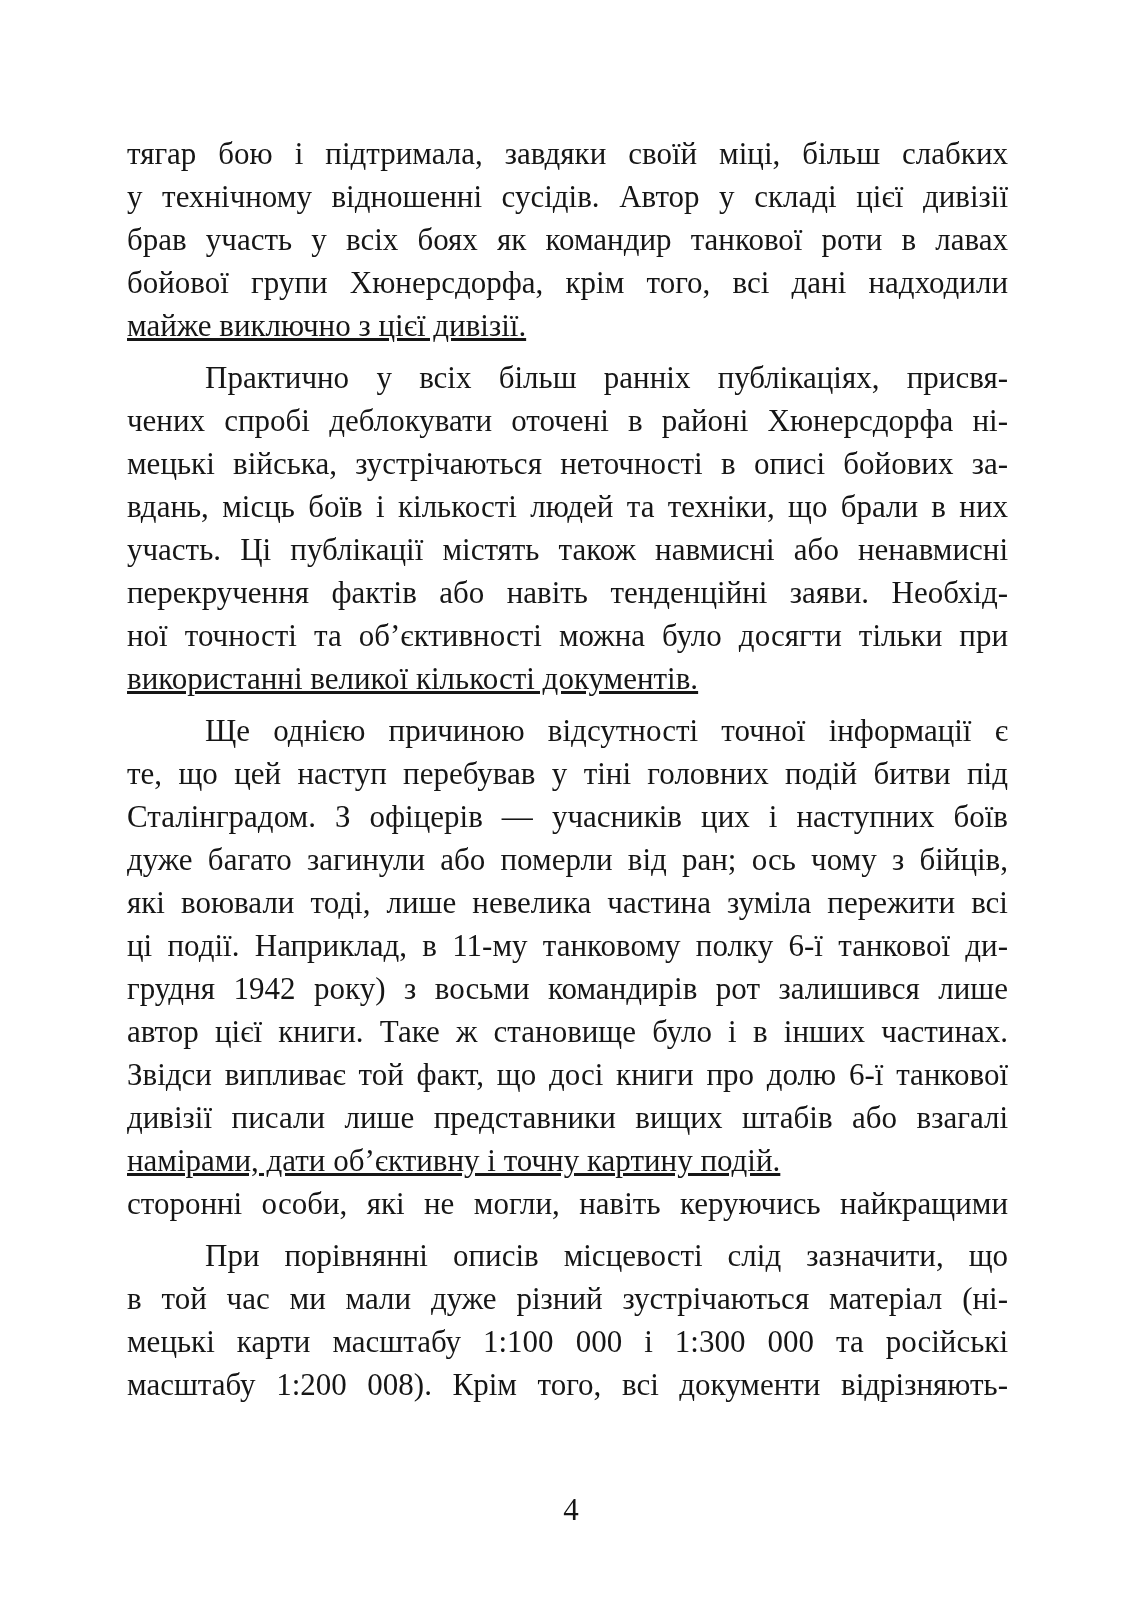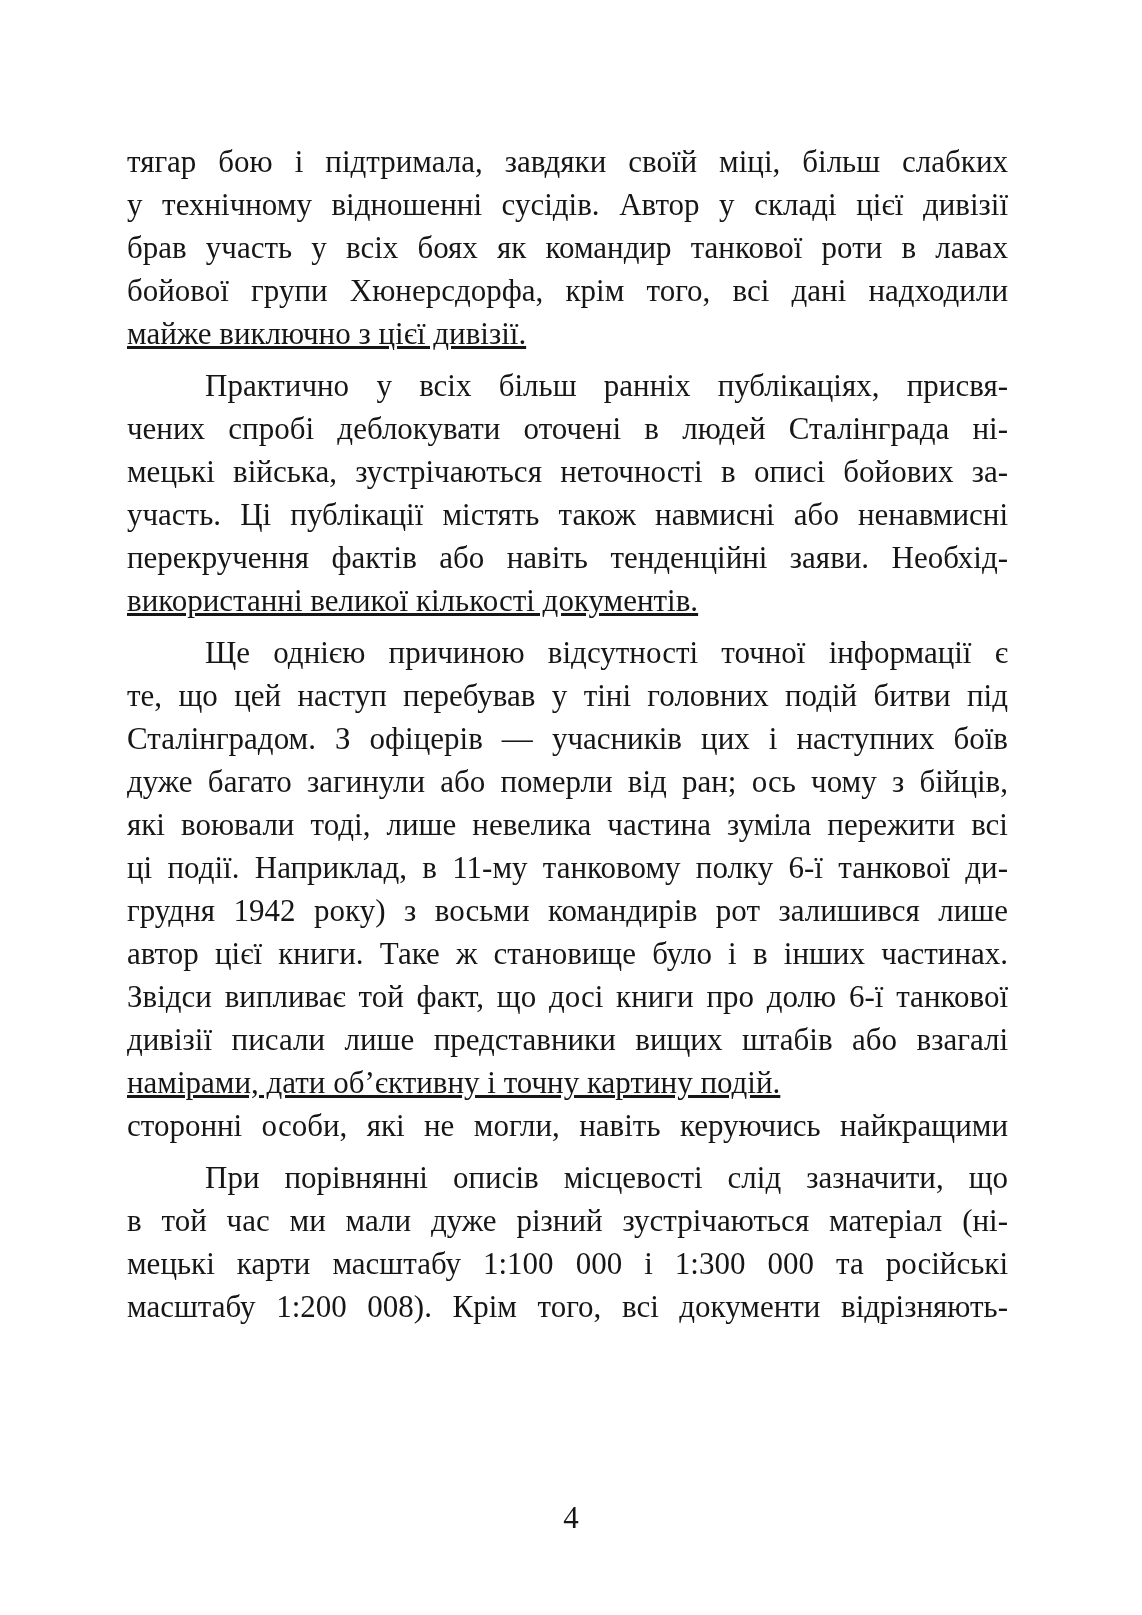--- a/index.html
+++ b/index.html
@@ -12,21 +12,20 @@
     background: #ffffff;
     font-family: "Liberation Serif", "DejaVu Serif", serif;
     position: relative;
     overflow: hidden;
   }
   .book-page {
     position: absolute;
     inset: 0;
     background: #ffffff;
     color: #161616;
-    margin-top: 8px;
   }
   .text-block {
     position: absolute;
     left: 127px;
     top: 132px;
     width: 881px;
     font-size: 31px;
     line-height: 43px;
   }
   .para {
@@ -67,24 +66,26 @@
   <div class="text-block" id="text-block" style="color: rgb(22, 22, 22);">
       <div class="para">
         <div class="line">тягар бою і підтримала, завдяки своїй міці, більш слабких</div>
         <div class="line">у технічному відношенні сусідів. Автор у складі цієї дивізії</div>
         <div class="line">брав участь у всіх боях як командир танкової роти в лавах</div>
         <div class="line">бойової групи Хюнерсдорфа, крім того, всі дані надходили</div>
         <div class="line para-end">майже виключно з цієї дивізії.</div>
       </div>
       <div class="para indent">
         <div class="line">Практично у всіх більш ранніх публікаціях, присвя-</div>
-        <div class="line">чених спробі деблокувати оточені в людей Сталінграда ні-</div>
+        <div class="line">чених спробі деблокувати оточені в районі Хюнерсдорфа ні-</div>
         <div class="line">мецькі війська, зустрічаються неточності в описі бойових за-</div>
+        <div class="line">вдань, місць боїв і кількості людей та техніки, що брали в них</div>
         <div class="line">участь. Ці публікації містять також навмисні або ненавмисні</div>
         <div class="line">перекручення фактів або навіть тенденційні заяви. Необхід-</div>
+        <div class="line">ної точності та об’єктивності можна було досягти тільки при</div>
         <div class="line para-end">використанні великої кількості документів.</div>
       </div>
       <div class="para indent">
         <div class="line">Ще однією причиною відсутності точної інформації є</div>
         <div class="line">те, що цей наступ перебував у тіні головних подій битви під</div>
         <div class="line">Сталінградом. З офіцерів — учасників цих і наступних боїв</div>
         <div class="line">дуже багато загинули або померли від ран; ось чому з бійців,</div>
         <div class="line">які воювали тоді, лише невелика частина зуміла пережити всі</div>
         <div class="line">ці події. Наприклад, в 11-му танковому полку 6-ї танкової ди-</div>
         <div class="line">грудня 1942 року) з восьми командирів рот залишився лише</div>

